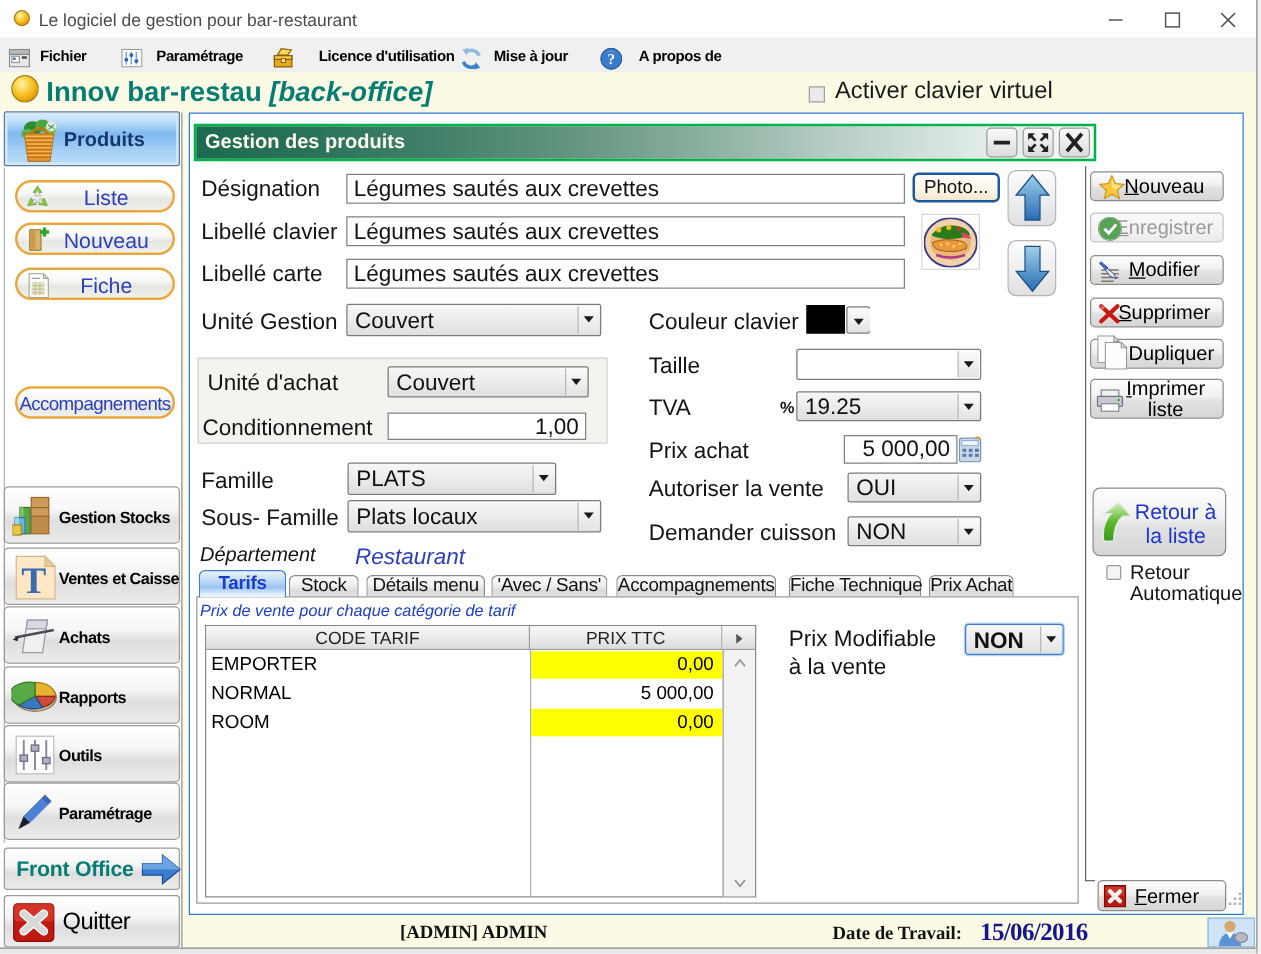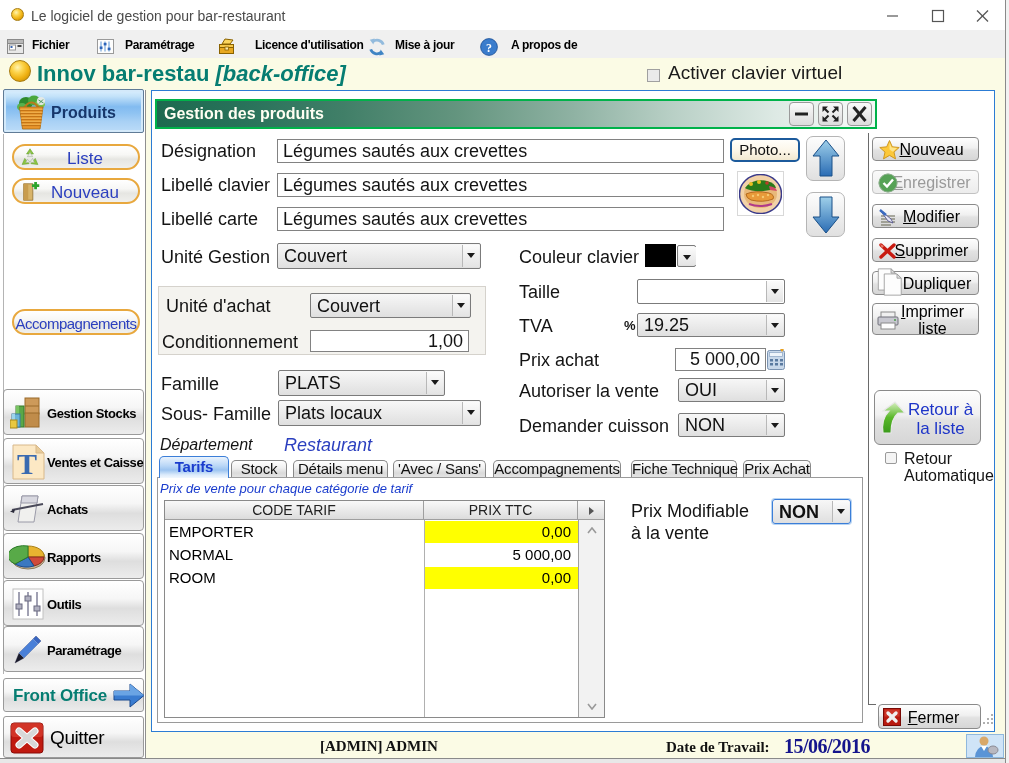--- a/index.html
+++ b/index.html
@@ -150,20 +150,36 @@
     </svg>
   </div>
   <div class="pill" style="top:88px;">
       <span style="padding-left:18px;">Nouveau</span>
     <svg class="abs" style="left:6px;top:1px;" width="22" height="22" viewBox="0 0 24 24">
       <path d="M4 3 L14 3 L14 21 L4 21 Z" fill="#d8b46a" stroke="#8a6a2a" stroke-width="0.8"></path>
       <path d="M4 3 L9 3 L9 21 L4 21 Z" fill="#c89c4e"></path>
       <path d="M13 5 L21 5 M17 1 L17 9" stroke="#2da42d" stroke-width="3"></path>
     </svg>
   </div>
+  <div class="pill" style="top:124px;">
+      <span style="padding-left:18px;">Fiche</span>
+    <svg class="abs" style="left:7px;top:2px;" width="20" height="21" viewBox="0 0 20 22">
+      <path d="M2 1 L14 1 L18 5 L18 21 L2 21 Z" fill="#fdfdf8" stroke="#9a9a8a" stroke-width="0.8"></path>
+      <path d="M14 1 L14 5 L18 5 Z" fill="#d8d8c8" stroke="#9a9a8a" stroke-width="0.8"></path>
+      <rect x="4" y="8" width="11" height="11" fill="#e8e4c0"></rect>
+      <g stroke="#b8b49a" stroke-width="0.7">
+        <line x1="4" y1="11" x2="15" y2="11"></line>
+          <line x1="4" y1="14" x2="15" y2="14"></line>
+          <line x1="4" y1="17" x2="15" y2="17"></line>
+        <line x1="7" y1="8" x2="7" y2="19"></line>
+          <line x1="11" y1="8" x2="11" y2="19"></line>
+      </g>
+      <line x1="4" y1="5" x2="11" y2="5" stroke="#8aa4c8" stroke-width="1"></line>
+    </svg>
+  </div>
   <div class="pill" style="top:219px;">
       <span style="font-size:15px;top:4px;letter-spacing:-0.5px;">Accompagnements</span>
     </div>
 
   <div class="bigbtn" style="top:299px;">
       <b>Gestion Stocks</b>
     <svg class="abs" style="left:6px;top:6px;" width="36" height="35" viewBox="0 0 36 35">
       <rect x="15" y="2" width="14" height="16" fill="#cd9a5a" stroke="#9a6a2a"></rect>
       <rect x="15" y="17" width="14" height="14" fill="#c08c4a" stroke="#9a6a2a"></rect>
       <line x1="15" y1="10" x2="29" y2="10" stroke="#9a6a2a"></line>

